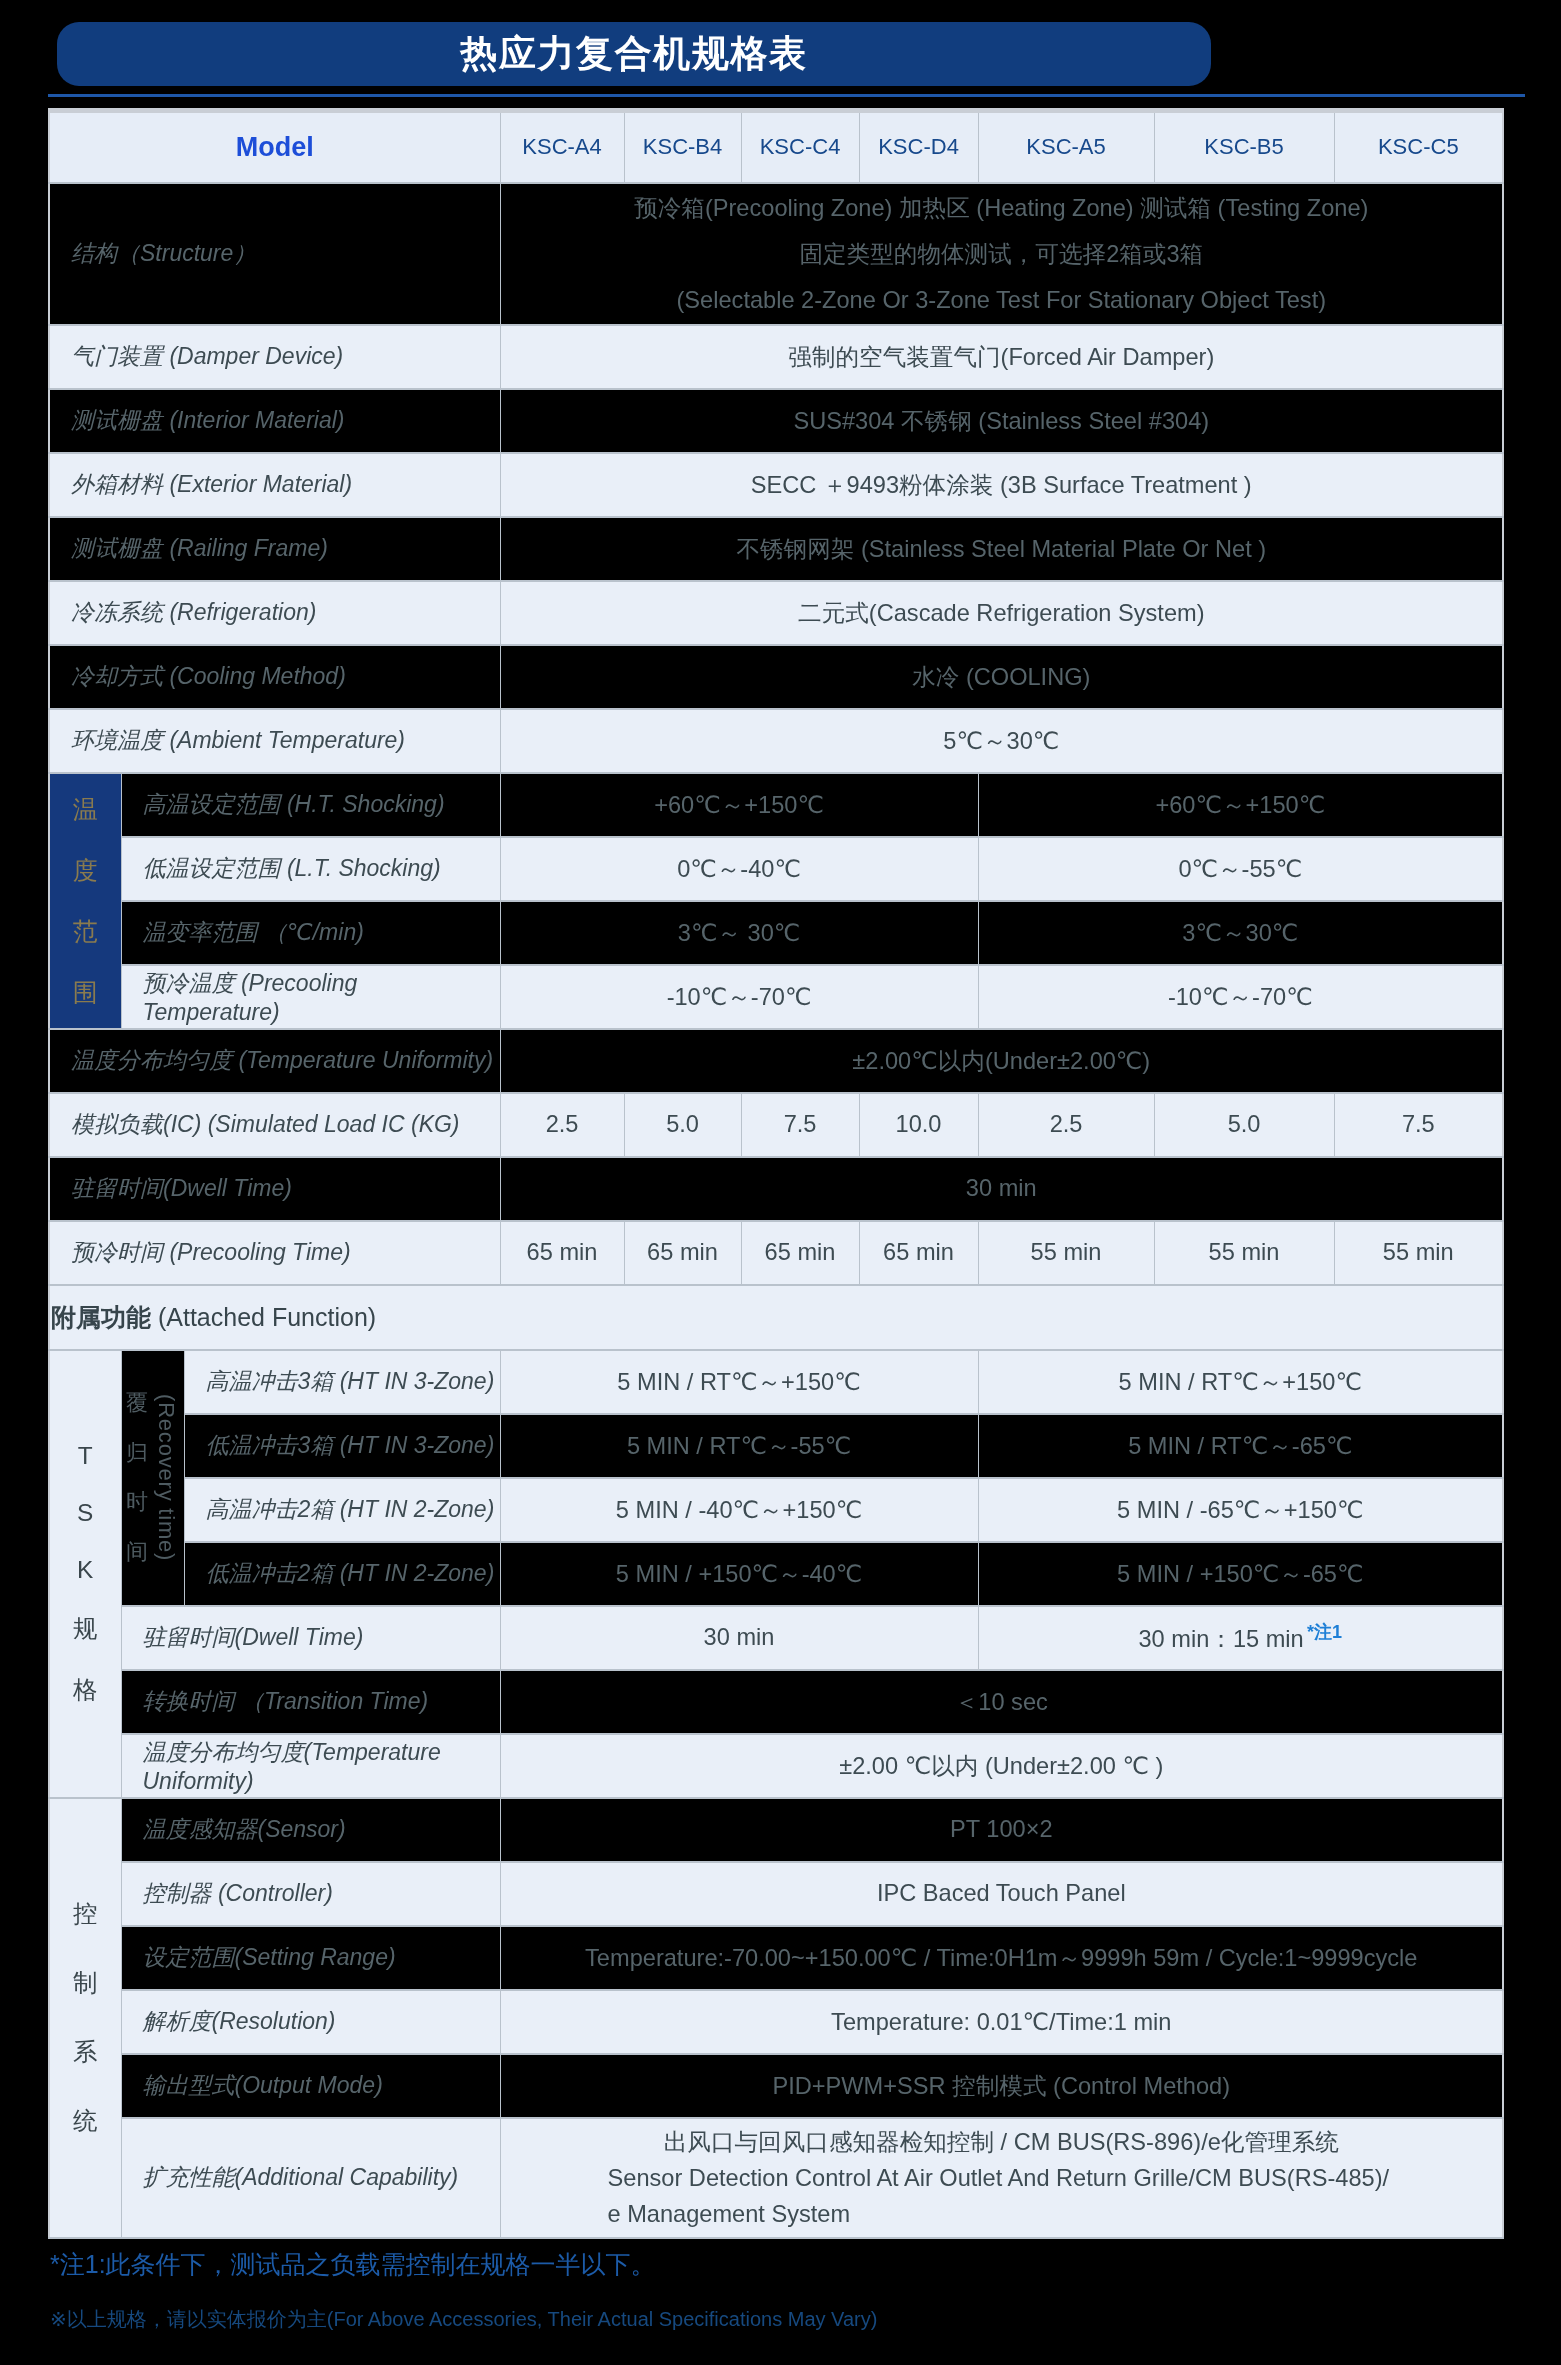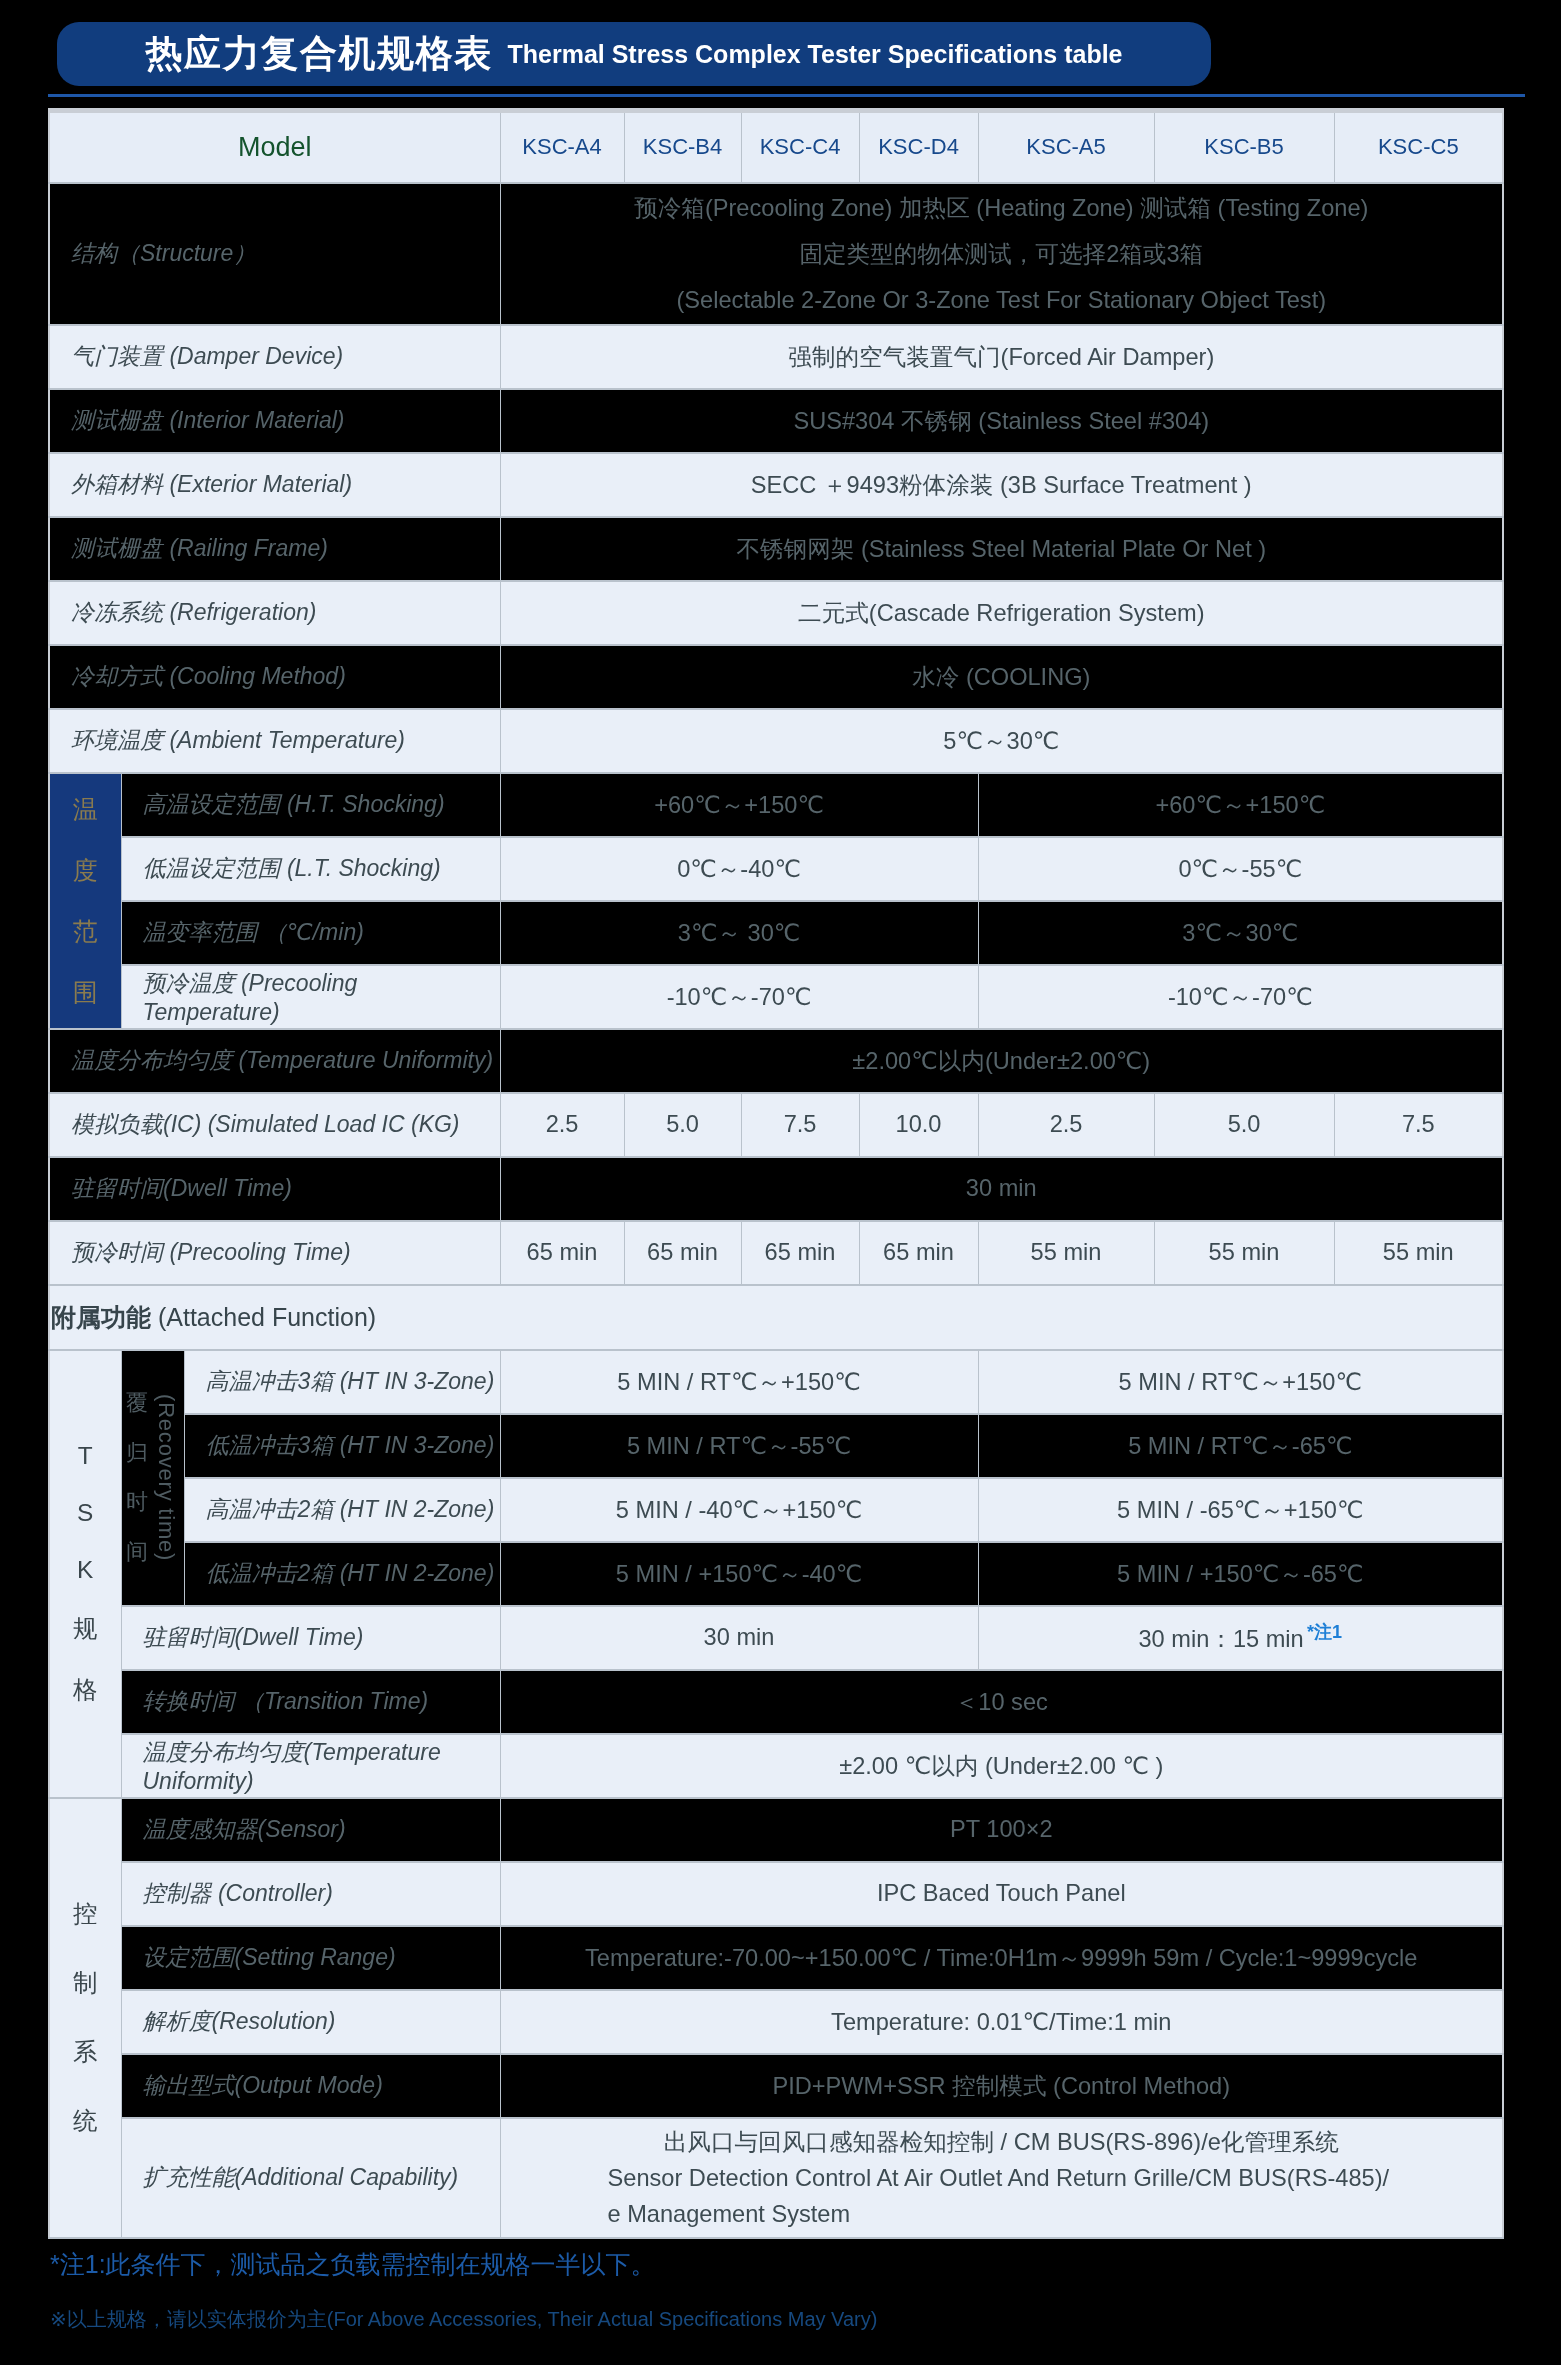--- a/index.html
+++ b/index.html
@@ -22,21 +22,21 @@
   td{border:1.6px solid #b9c2cc;border-top-width:2.4px;border-bottom-width:2.4px;
      vertical-align:middle;overflow:hidden;}
 
   tr.rh{height:64px;} tr.rheader{height:72px;} tr.rstruct{height:137px;}
   tr.rattach{height:65px;} tr.raddl{height:120px;}
 
   .light{background:#e9eff8;color:#3d4b52;}
   .dark{background:#000;color:#56646a;}
 
   .hcell{background:#e6edf7;text-align:center;}
-  .model-label{color:#14532d;font-size:27px;font-weight:normal;text-align:center;}
+  .model-label{color:#1d4ed8;font-size:27px;font-weight:bold;text-align:center;}
   .model-name{color:#17498c;font-size:22px;font-weight:400;}
 
   .label{font-size:23px;text-align:left;padding-left:21px;font-style:italic;}
   .val{font-size:23.6px;text-align:center;}
   .vline{line-height:46px;}
 
   .attached-cell{font-size:25px;color:#37454c;}
   .attached-zh{font-weight:bold;}
 
   
@@ -60,21 +60,20 @@
 
   
   .footnote1{position:absolute;left:50px;top:2248px;font-size:25px;color:#1c5ba8;}
   .footnote2{position:absolute;left:50px;top:2306px;font-size:20px;color:#16497f;}
 </style>
 </head>
 <body>
 
 <div class="titlebar">
   <span class="title-zh">热应力复合机规格表</span>
-  <span class="title-en">Thermal Stress Complex Tester Specifications table</span>
 </div>
 <div class="title-divider"></div>
 
 <table class="spec">
   <colgroup>
     <col style="width:72px">
       <col style="width:63px">
       <col style="width:316px">
     <col style="width:124px">
       <col style="width:117px">

